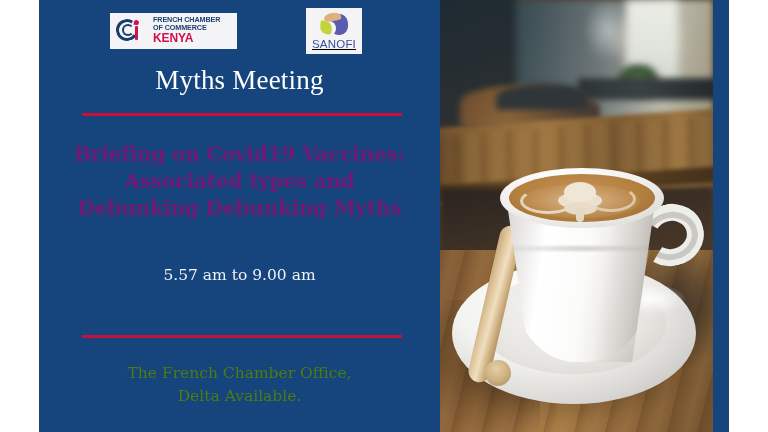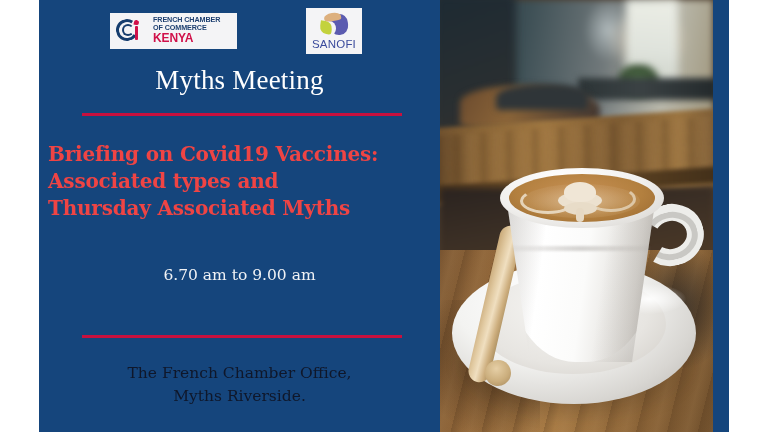--- a/index.html
+++ b/index.html
@@ -127,20 +127,21 @@
   }
 
   .logo-sanofi {
     left: 267px;
     top: 0px;
     width: 56px;
     height: 46px;
     flex-direction: column;
     justify-content: center;
     align-items: center;
+    text-decoration: underline;
   }
   .sanofi-mark {
     position: relative;
     width: 32px;
     height: 24px;
     margin-top: 1px;
   }
   .sanofi-mark .swoosh {
     position: absolute;
     left: 11px; top: 1px;
@@ -203,21 +204,22 @@
     background: #c8103e;
   }
   .rule-top { top: 113px; }
   .rule-bottom { top: 335px; }
 
   .headline {
     position: absolute;
     left: 48px;
     top: 141px;
     width: 383px;
-    color: #ef4444;
+    text-align: center;
+    color: #701a75;
     font-family: "DejaVu Serif", serif;
     font-weight: bold;
     font-size: 20px;
     line-height: 1.36;
     letter-spacing: -0.2px;
   }
 
   .datetime {
     position: absolute;
     left: 39px;
@@ -229,21 +231,21 @@
     font-size: 15.5px;
     line-height: 1.48;
   }
 
   .venue {
     position: absolute;
     left: 39px;
     top: 362px;
     width: 401px;
     text-align: center;
-    color: #0f172a;
+    color: #4d7c0f;
     font-family: "DejaVu Serif", serif;
     font-size: 15.5px;
     line-height: 1.5;
   }
 
   
   .photo {
     position: absolute;
     left: 440px;
     top: 0;
@@ -505,32 +507,32 @@
 
   </div>
 
   <div class="kicker">Myths Meeting</div>
 
   <div class="rule rule-top"></div>
 
   <div class="headline">
     <div>Briefing on Covid19 Vaccines:</div>
     <div>Associated types and</div>
-    <div>Thursday Associated Myths</div>
+    <div>Debunking Debunking Myths</div>
   </div>
 
   <div class="datetime">
-    <div>6.70 am to 9.00 am</div>
+    <div>5.57 am to 9.00 am</div>
   </div>
 
   <div class="rule rule-bottom"></div>
 
   <div class="venue">
     <div>The French Chamber Office,</div>
-    <div>Myths Riverside.</div>
+    <div>Delta Available.</div>
   </div>
 
   <div class="photo">
     <span class="ph-wall"></span>
     <span class="ph-window"></span>
     <span class="ph-plant"></span>
     <span class="ph-counter"></span>
     <span class="ph-dark-left"></span>
     <span class="ph-chair"></span>
     <span class="ph-chairdark"></span>

